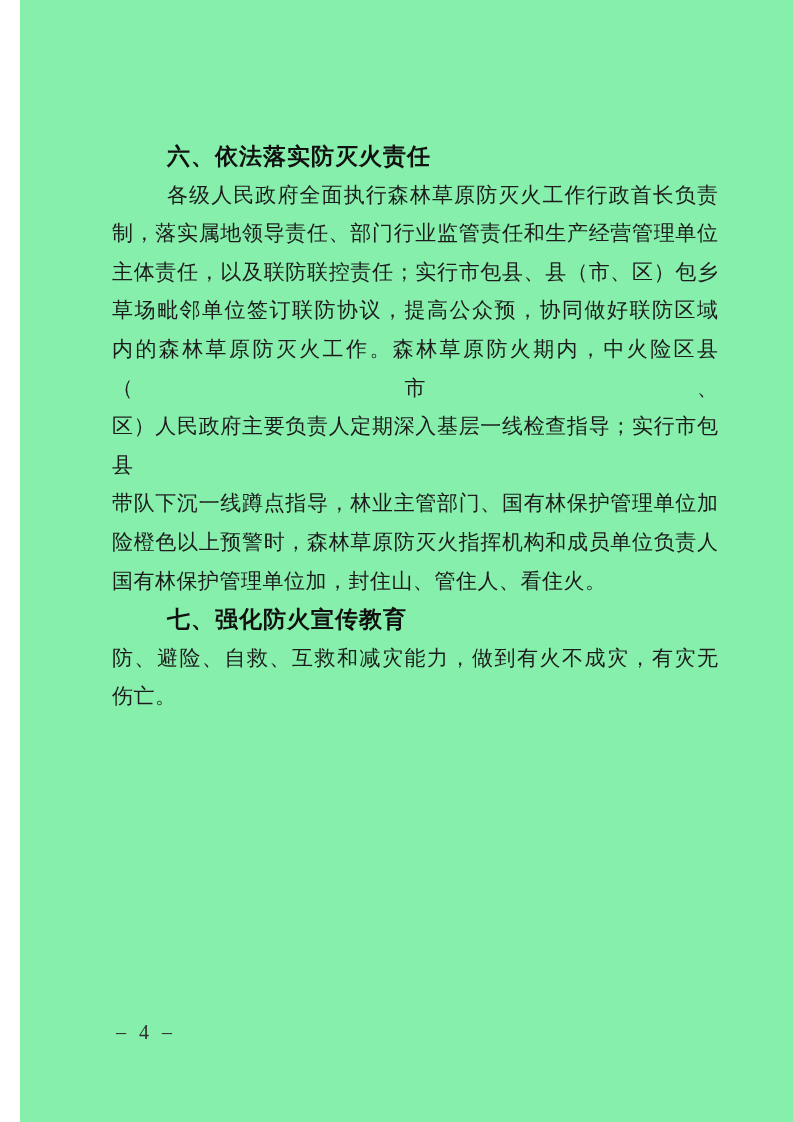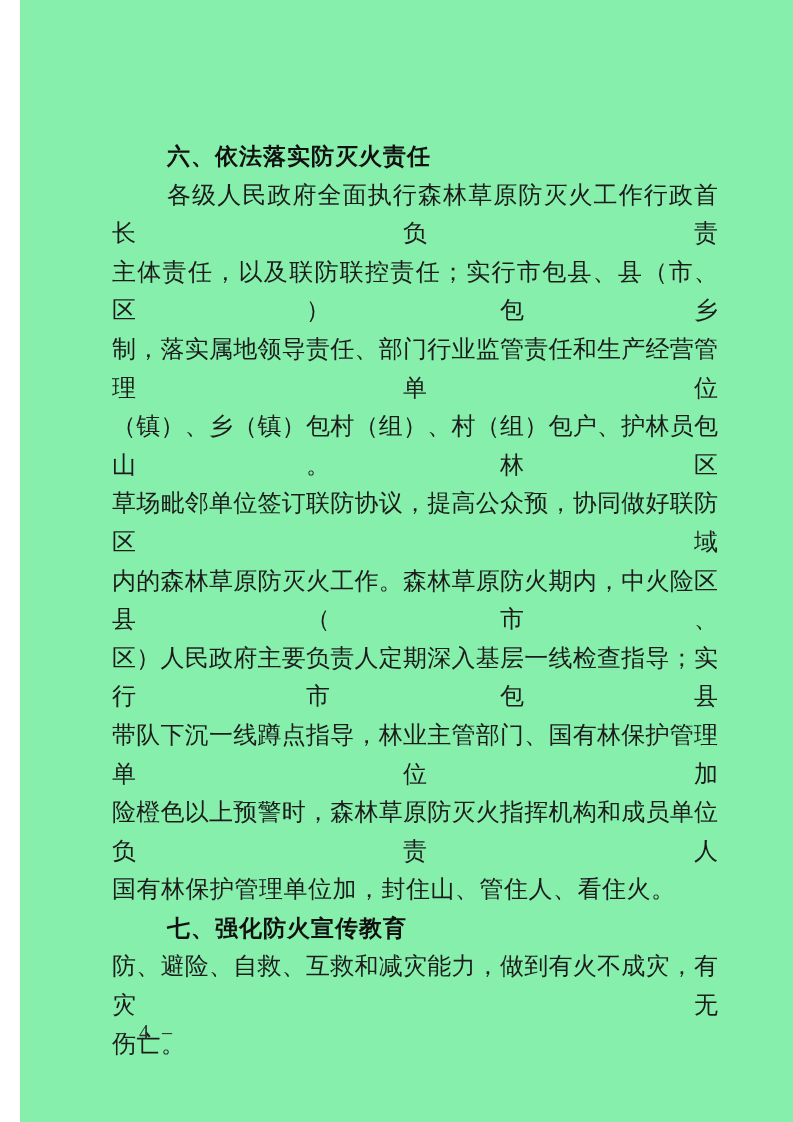--- a/index.html
+++ b/index.html
@@ -27,21 +27,21 @@
     font-family: "Liberation Sans", "DejaVu Sans", sans-serif;
     font-weight: bold;
     font-size: 23px;
     line-height: 38.6px;
     color: #111111;
     text-indent: 55px;
     text-align: left;
     letter-spacing: 1px;
   }
   .line {
-    font-size: 24px;
+    font-size: 21px;
     line-height: 38.6px;
     color: #1c1c1c;
     text-align: justify;
     text-align-last: justify;
     letter-spacing: 0px;
   }
   .line.indent {
     text-indent: 55px;
   }
   .line.end {
@@ -60,23 +60,22 @@
   }
 </style>
 </head>
 <body>
 
 <div class="page">
   <div class="content">
 
     <h2 class="heading">六、依法落实防灭火责任</h2>
     <div class="line indent">各级人民政府全面执行森林草原防灭火工作行政首长负责</div>
+    <div class="line">制，落实属地领导责任、部门行业监管责任和生产经营管理单位</div>
     <div class="line">主体责任，以及联防联控责任；实行市包县、县（市、区）包乡</div>
-    <div class="line">制，落实属地领导责任、部门行业监管责任和生产经营管理单位</div>
-    <div class="line">（镇）、乡（镇）包村（组）、村（组）包户、护林员包山。林区</div>
     <div class="line">草场毗邻单位签订联防协议，提高公众预，协同做好联防区域</div>
     <div class="line">内的森林草原防灭火工作。森林草原防火期内，中火险区县（市、</div>
     <div class="line">区）人民政府主要负责人定期深入基层一线检查指导；实行市包县</div>
     <div class="line">带队下沉一线蹲点指导，林业主管部门、国有林保护管理单位加</div>
     <div class="line">险橙色以上预警时，森林草原防灭火指挥机构和成员单位负责人</div>
     <div class="line end">国有林保护管理单位加，封住山、管住人、看住火。</div>
 
     <h2 class="heading">七、强化防火宣传教育</h2>
     <div class="line">防、避险、自救、互救和减灾能力，做到有火不成灾，有灾无</div>
     <div class="line end">伤亡。</div>

